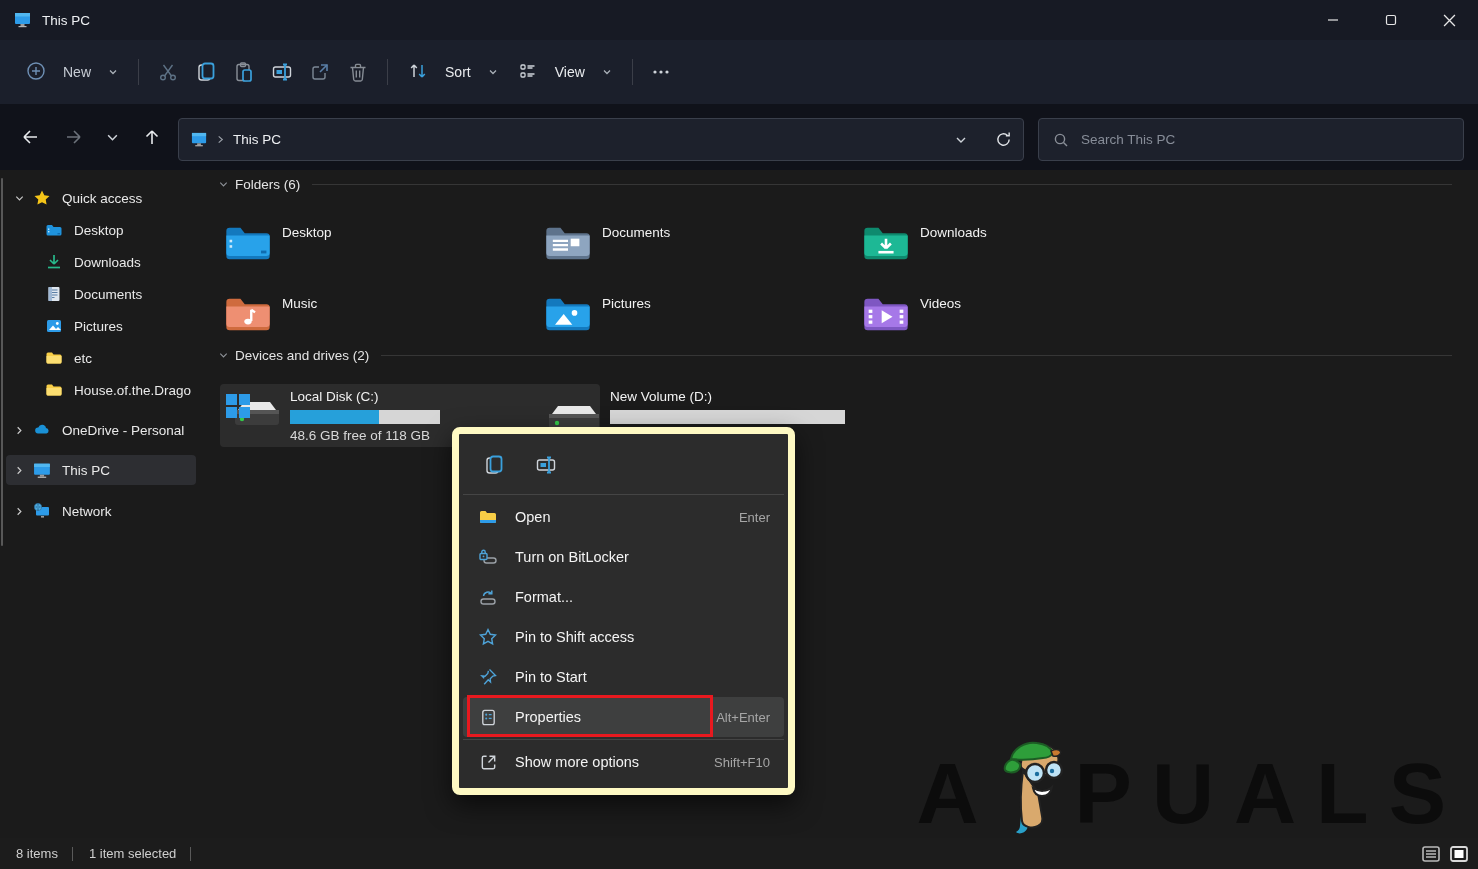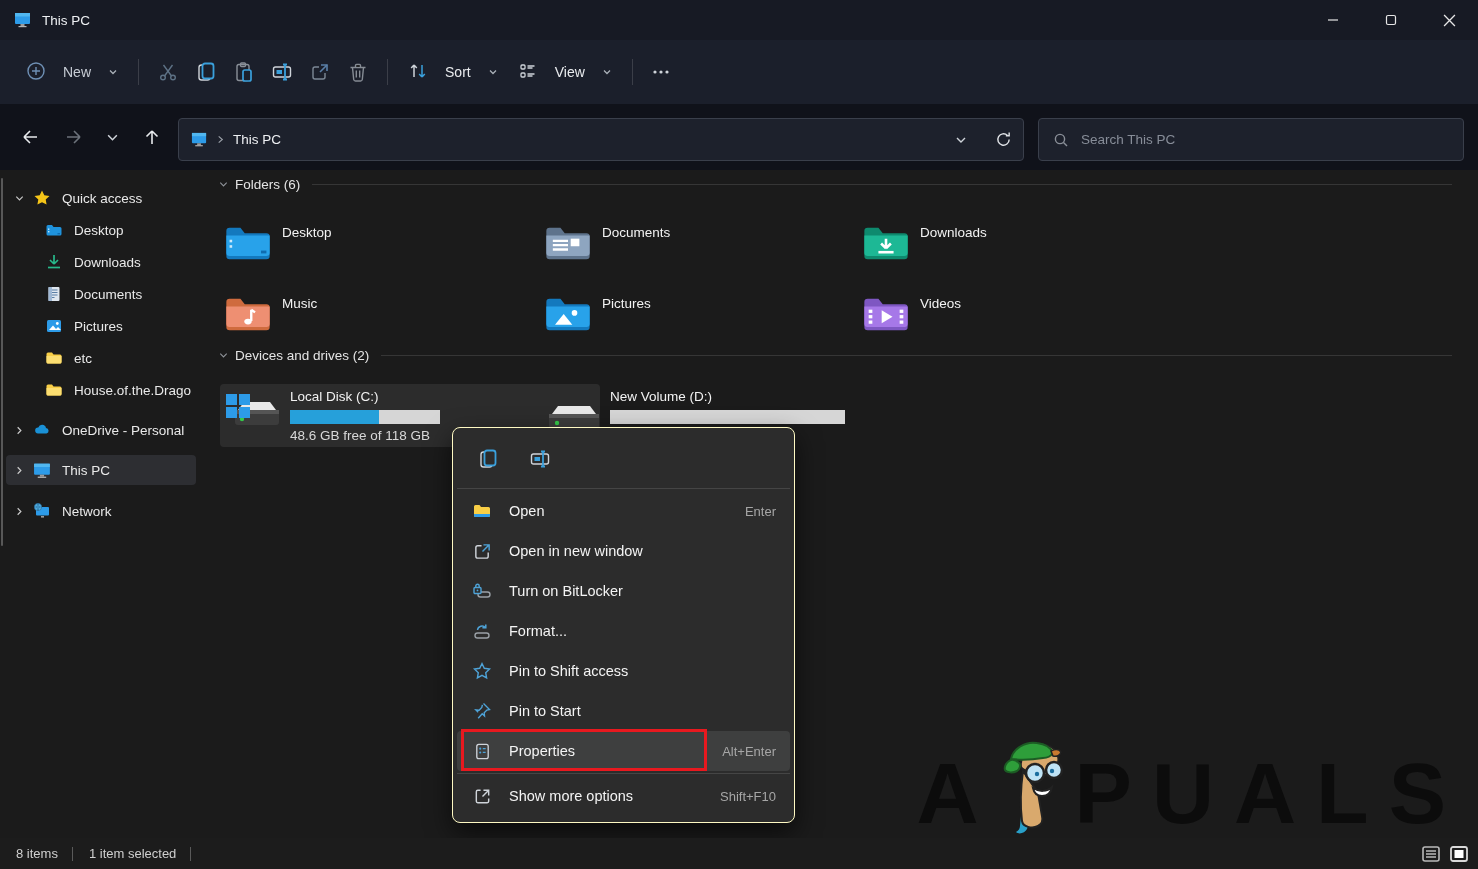--- a/index.html
+++ b/index.html
@@ -52,21 +52,21 @@
   .tile .tlabel{font-size:13.5px;color:#f2f2f2;margin-top:13px;white-space:nowrap;}
   .drive-tile{position:absolute;height:63px;border-radius:4px;}
   .drive-tile.sel{background:rgba(255,255,255,.08);}
   .drive-tile .dico{position:absolute;left:4px;top:8px;width:60px;height:48px;}
   .drive-tile .dlabel{position:absolute;left:70px;top:5px;font-size:13.5px;color:#f2f2f2;white-space:nowrap;}
   .cap-bar{position:absolute;left:70px;top:26px;height:14px;background:#d6d6d6;}
   .cap-fill{height:100%;background:#26a0da;}
   .dfree{position:absolute;left:70px;top:44px;font-size:13.5px;color:#d8d8d8;white-space:nowrap;}
 
   
-  .ctxmenu{position:absolute;left:452px;top:427px;width:343px;background:#2c2c2c;border:1px solid #fef9c3;border-radius:8px;box-shadow:0 10px 26px rgba(0,0,0,.6);padding:4px 4px 6px 4px;box-sizing:border-box;}
+  .ctxmenu{position:absolute;left:452px;top:427px;width:343px;background:#2c2c2c;border:7px solid #fef9c3;border-radius:8px;box-shadow:0 10px 26px rgba(0,0,0,.6);padding:4px 4px 6px 4px;box-sizing:border-box;}
   .ctx-iconrow{display:flex;gap:10px;padding:8px 6px 8px 10px;}
   .ctx-iconbtn{width:42px;height:38px;display:flex;align-items:center;justify-content:center;border-radius:4px;}
   .ctx-sep{height:1px;background:#454545;margin:2px 0;}
   .mrow{position:relative;height:40px;display:flex;align-items:center;border-radius:4px;padding:0 14px;box-sizing:border-box;}
   .mrow.hover{background:#3e3f3f;}
   .mrow .mico{width:22px;display:flex;justify-content:center;flex:0 0 22px;margin-right:16px;}
   .mrow .mlabel{font-size:14.5px;color:#f4f4f4;white-space:nowrap;}
   .mrow .mshort{margin-left:auto;font-size:13px;color:#a6a6a6;}
   .red-frame{position:absolute;left:4px;top:-2px;width:246px;height:42px;border:3px solid #e8191f;box-sizing:border-box;pointer-events:none;}
 
@@ -555,29 +555,20 @@
       <span class="mico">
           <svg width="20" height="20" viewBox="0 0 20 20">
             <path d="M2 5.5A1.5 1.5 0 0 1 3.5 4h4l1.5 2h7.5A1.5 1.5 0 0 1 18 7.5v7A1.5 1.5 0 0 1 16.5 16h-13A1.5 1.5 0 0 1 2 14.5z" fill="#f8ce46"></path>
             <path d="M2 13h16v1.5A1.5 1.5 0 0 1 16.5 16h-13A1.5 1.5 0 0 1 2 14.5z" fill="#2d9be8"></path>
           </svg>
         </span>
       <span class="mlabel">Open</span>
       <span class="mshort">Enter</span>
     </div>
 
-    <div class="mrow">
-      <span class="mico">
-          <svg width="19" height="19" viewBox="0 0 20 20">
-            <path d="M9 4H5a2 2 0 0 0-2 2v9a2 2 0 0 0 2 2h9a2 2 0 0 0 2-2v-4" fill="none" stroke="#cfd4da" stroke-width="1.5"></path>
-            <path d="M11 3h6v6M17 3l-7 7" fill="none" stroke="#4ea3d8" stroke-width="1.5"></path>
-          </svg>
-        </span>
-      <span class="mlabel">Open in new window</span>
-    </div>
 
     <div class="mrow">
       <span class="mico">
           <svg width="20" height="20" viewBox="0 0 20 20">
             <rect x="6" y="11" width="12" height="5" rx="2.5" fill="none" stroke="#9aa0a6" stroke-width="1.4"></rect>
             <rect x="2" y="6.5" width="7" height="6" rx="1" fill="#2c2c2c" stroke="#4ea3d8" stroke-width="1.4"></rect>
             <path d="M3.8 6.5V5a1.7 1.7 0 0 1 3.4 0v1.5" fill="none" stroke="#4ea3d8" stroke-width="1.4"></path>
             <circle cx="5.5" cy="9.4" r=".9" fill="#4ea3d8"></circle>
           </svg>
         </span>

